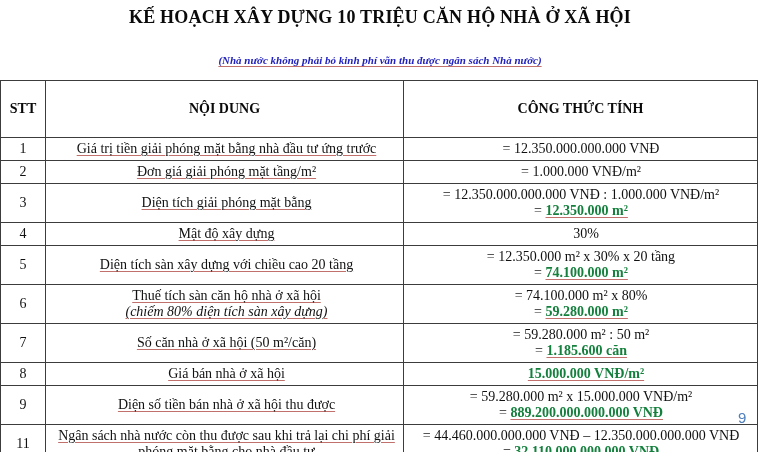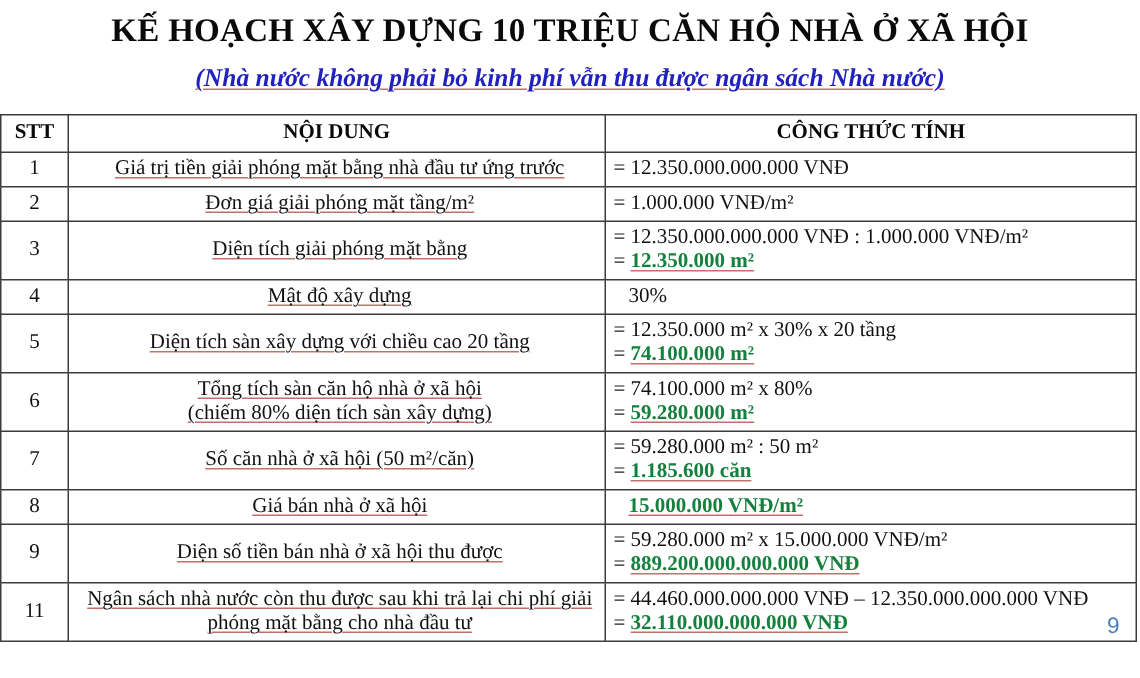--- a/index.html
+++ b/index.html
@@ -7,29 +7,29 @@
     width: 760px; height: 452px;
     background: #ffffff;
     font-family: "Liberation Serif", "DejaVu Serif", serif;
     color: #111111;
     overflow: hidden;
     position: relative;
   }
   .title {
     margin-top: 7px;
     text-align: center;
-    font-size: 22px;
+    font-size: 18px;
     font-weight: bold;
     letter-spacing: 0.2px;
     color: #0a0a0a;
   }
   .subtitle {
-    margin-top: 9px;
+    margin-top: 26px;
     text-align: center;
-    font-size: 17px;
+    font-size: 11px;
     font-weight: bold;
     font-style: italic;
     color: #2121bd;
   }
   .ul-red {
     text-decoration: underline;
     text-decoration-color: #c2706b;
     text-decoration-thickness: 1px;
     text-underline-offset: 2px;
   }
@@ -40,29 +40,29 @@
     border-collapse: collapse;
     table-layout: fixed;
   }
   table.main th, table.main td {
     border: 1px solid #3c3c3c;
     font-size: 14px;
     vertical-align: middle;
   }
   table.main th {
     font-weight: bold;
-    padding: 4px 2px;
+    padding: 20px 2px;
     color: #0a0a0a;
   }
   td.stt { text-align: center; padding: 3px 2px; }
   td.nd  { text-align: center; padding: 3px 4px 3px 8px; }
   td.ct  { text-align: left; padding: 3px 4px 3px 5px; }
   .nd-line { line-height: 16px; }
-  .nd-line.it { }
-  .ct-line { line-height: 16px; white-space: nowrap; }
+  .nd-line.it { font-style: italic; }
+  .ct-line { line-height: 16px; white-space: nowrap; text-align: center; }
   .ct-line.ind { padding-left: 10px; }
   .eq { color: #1a1a1a; }
   .res { color: #15803d; font-weight: bold; }
   .page-number {
     position: absolute;
     left: 738px; top: 409px;
     font-family: "Liberation Sans", "DejaVu Sans", sans-serif;
     font-size: 15px;
     color: #4d7ebd;
   }
@@ -130,21 +130,21 @@
           <div class="nd-line ul-red">Diện tích sàn xây dựng với chiều cao 20 tầng</div>
         </td>
         <td class="ct">
           <div class="ct-line"><span class="eq">= </span><span>12.350.000 m² x 30% x 20 tầng</span></div>
           <div class="ct-line"><span class="eq">= </span><span class="res ul-red">74.100.000 m²</span></div>
         </td>
       </tr>
       <tr>
         <td class="stt">6</td>
         <td class="nd">
-          <div class="nd-line ul-red">Tổng tích sàn căn hộ nhà ở xã hội</div>
+          <div class="nd-line ul-red">Thuế tích sàn căn hộ nhà ở xã hội</div>
           <div class="nd-line ul-red it">(chiếm 80% diện tích sàn xây dựng)</div>
         </td>
         <td class="ct">
           <div class="ct-line"><span class="eq">= </span><span>74.100.000 m² x 80%</span></div>
           <div class="ct-line"><span class="eq">= </span><span class="res ul-red">59.280.000 m²</span></div>
         </td>
       </tr>
       <tr>
         <td class="stt">7</td>
         <td class="nd">

